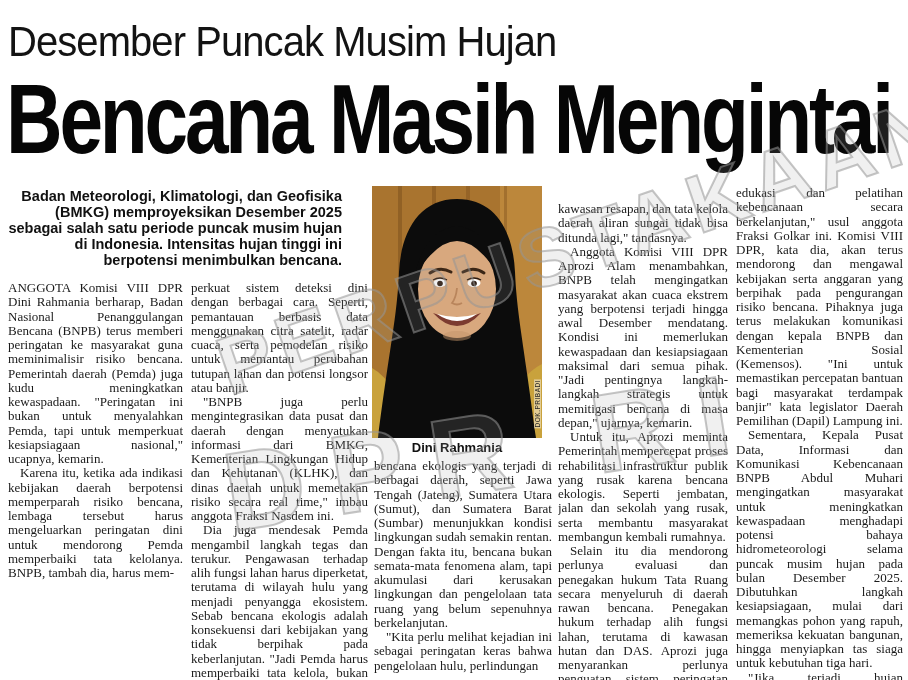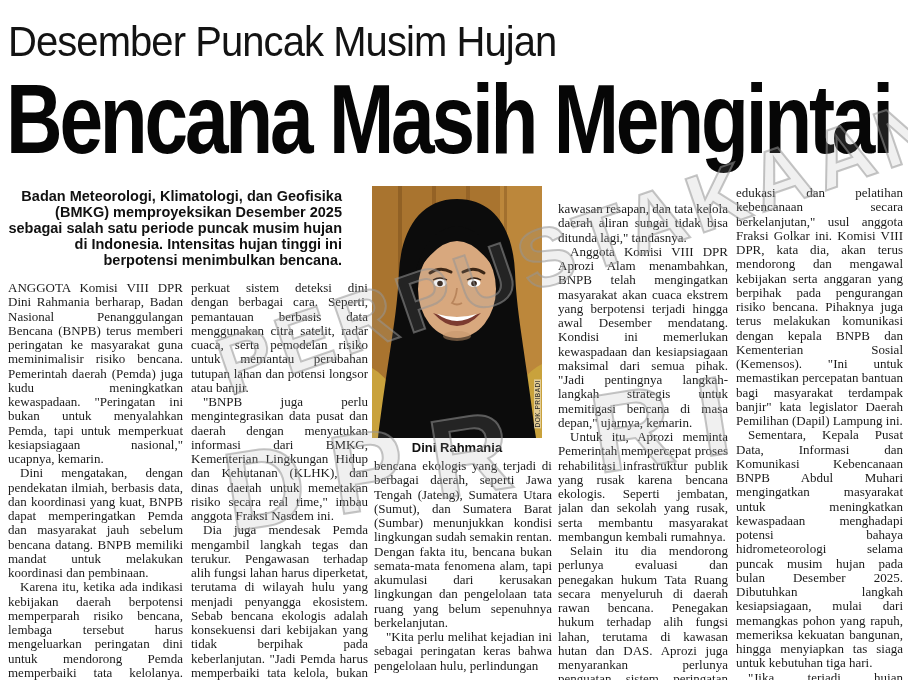--- a/index.html
+++ b/index.html
@@ -95,21 +95,20 @@
       <path d="M65,128 Q85,142 105,128 Q85,134 65,128 Z" fill="#ffffff"></path>
 
       <ellipse cx="85" cy="150" rx="14" ry="5" fill="#c4946a" opacity=".5"></ellipse>
     </svg>
     <div class="photo-credit">DOK.PRIBADI</div>
   </div>
   <div class="caption">Dini Rahmania</div>
 
   <div id="col1" class="col">
       <p>ANGGOTA Komisi VIII DPR Dini Rahmania berharap, Badan Nasional Penanggulangan Bencana (BNPB) terus memberi peringatan ke masyarakat guna meminimalisir risiko bencana. Pemerintah daerah (Pemda) juga kudu meningkatkan kewaspadaan. "Peringatan ini bukan untuk menyalahkan Pemda, tapi untuk memperkuat kesiapsiagaan nasional," ucapnya, kemarin.</p>
-      <p class="indent">Dini mengatakan, dengan pendekatan ilmiah, berbasis data, dan koordinasi yang kuat, BNPB dapat memperingatkan Pemda dan masyarakat jauh sebelum bencana datang. BNPB memiliki mandat untuk melakukan koordinasi dan pembinaan.</p>
       <p class="indent">Karena itu, ketika ada indikasi kebijakan daerah berpotensi memperparah risiko bencana, lembaga tersebut harus mengeluarkan peringatan dini untuk mendorong Pemda memperbaiki tata kelolanya. BNPB, tambah dia, harus mem-</p>
     </div>
   <div id="col2" class="col">
       <p>perkuat sistem deteksi dini dengan berbagai cara. Seperti, pemantauan berbasis data menggunakan citra satelit, radar cuaca, serta pemodelan risiko untuk memantau perubahan tutupan lahan dan potensi longsor atau banjir.</p>
       <p class="indent">"BNPB juga perlu mengintegrasikan data pusat dan daerah dengan menyatukan informasi dari BMKG, Kementerian Lingkungan Hidup dan Kehutanan (KLHK), dan dinas daerah untuk memetakan risiko secara real time," imbau anggota Fraksi Nasdem ini.</p>
       <p class="indent">Dia juga mendesak Pemda mengambil langkah tegas dan terukur. Pengawasan terhadap alih fungsi lahan harus diperketat, terutama di wilayah hulu yang menjadi penyangga ekosistem. Sebab bencana ekologis adalah konsekuensi dari kebijakan yang tidak berpihak pada keberlanjutan. "Jadi Pemda harus memperbaiki tata kelola, bukan hanya merespons ketika bencana sudah terjadi," ucapnya.</p>
     </div>
   <div id="col3" class="col">
       <p>bencana ekologis yang terjadi di berbagai daerah, seperti Jawa Tengah (Jateng), Sumatera Utara (Sumut), dan Sumatera Barat (Sumbar) menunjukkan kondisi lingkungan sudah semakin rentan. Dengan fakta itu, bencana bukan semata-mata fenomena alam, tapi akumulasi dari kerusakan lingkungan dan pengelolaan tata ruang yang belum sepenuhnya berkelanjutan.</p>
       <p class="indent">"Kita perlu melihat kejadian ini sebagai peringatan keras bahwa pengelolaan hulu, perlindungan</p>

